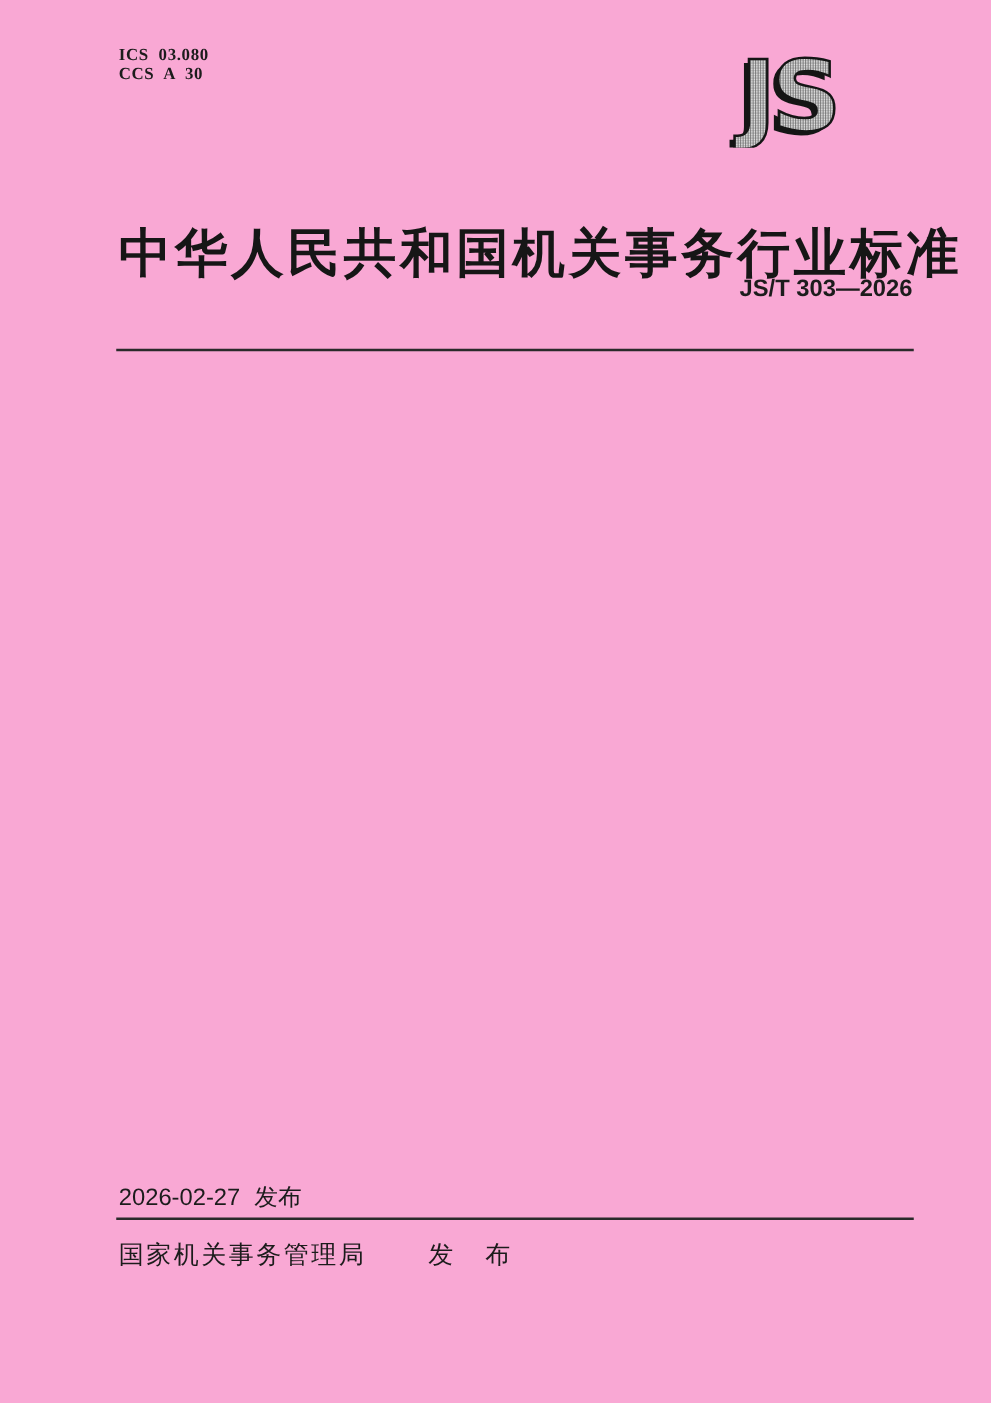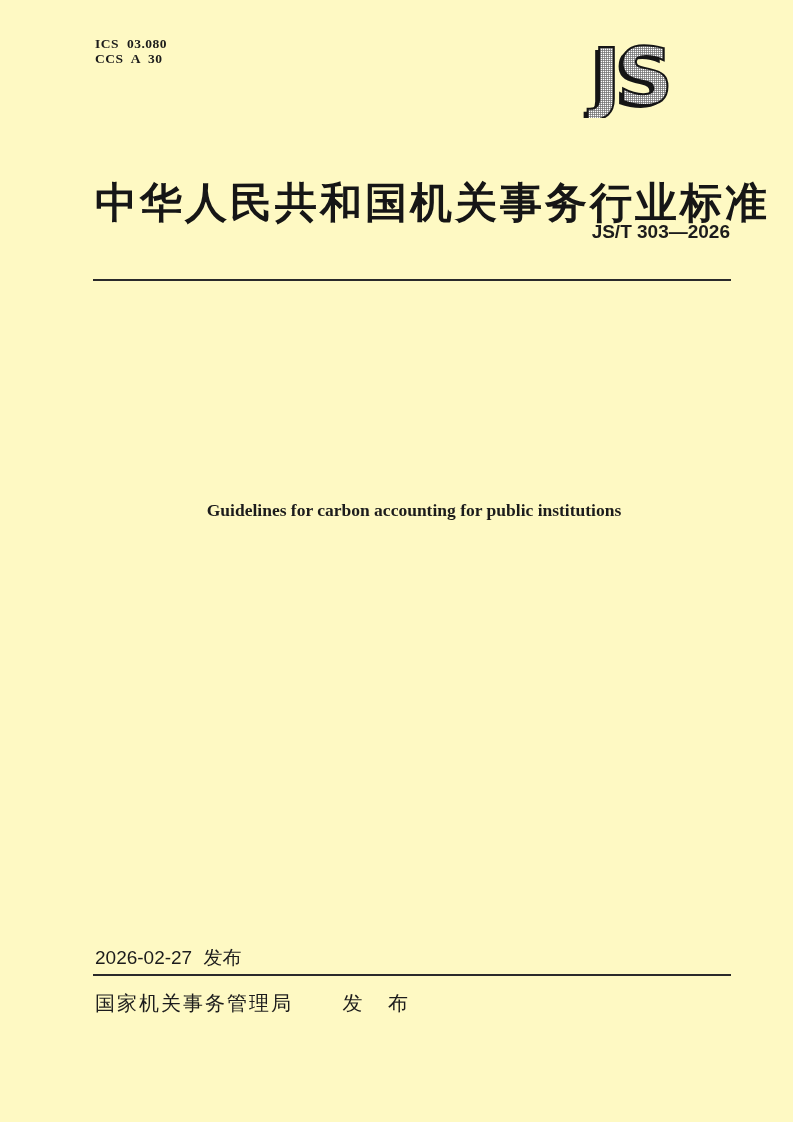--- a/index.html
+++ b/index.html
@@ -4,21 +4,21 @@
 <style>
   html, body {
     margin: 0;
     padding: 0;
     background: #ffffff;
   }
   .page {
     position: relative;
     width: 793px;
     height: 1122px;
-    background: #fef9c3;
+    background: #f9a8d4;
     color: #1a1a1a;
     font-family: "Liberation Sans", sans-serif;
     overflow: hidden;
   }
   .ics-block {
     position: absolute;
     left: 95px;
     top: 36px;
     font-family: "Liberation Serif", serif;
     font-weight: bold;
@@ -148,21 +148,20 @@
   <div class="std-category">中华人民共和国机关事务行业标准</div>
 
   <div class="std-number">
     <span class="prefix">JS/T</span>
     <span class="code">303—2026</span>
   </div>
 
   <div class="rule rule-top"></div>
 
 
-  <div class="title-en">Guidelines for carbon accounting for public institutions</div>
 
   <div class="dates-row">
     <div class="date-item">
       <span>2026-02-27</span>
       <span class="date-label">发布</span>
     </div>
   </div>
 
   <div class="rule rule-bottom"></div>
 

